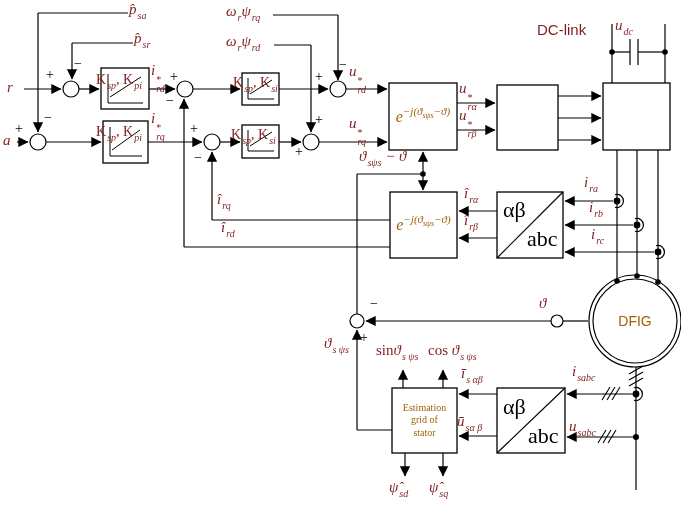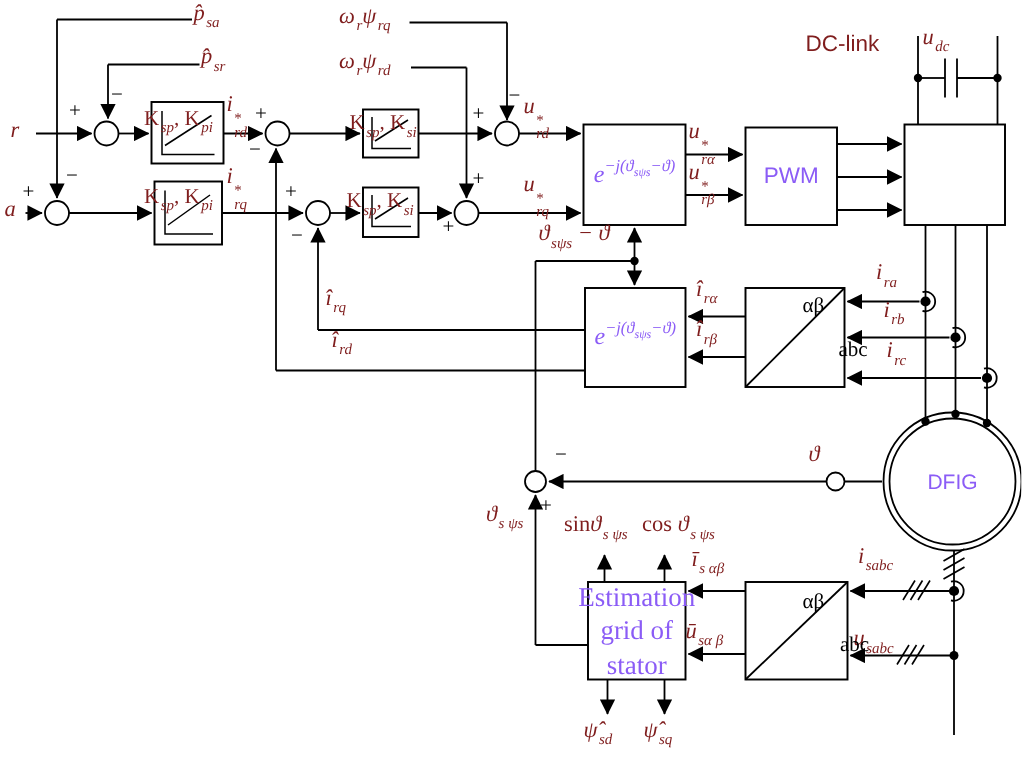--- a/index.html
+++ b/index.html
@@ -10,26 +10,26 @@
   .it{font-style:italic;}
   .sb{font-size:10px;font-style:italic;vertical-align:-5px;margin-left:1px;}
   .ss{display:inline-flex;flex-direction:column;align-items:flex-start;vertical-align:-8px;
       line-height:1;margin-left:1px;}
   .ssup{font-size:10px;font-style:normal;height:9px;}
   .ssub{font-size:10px;font-style:italic;}
   .sans{font-family:"Liberation Sans",sans-serif;font-style:normal;}
   .klbl{font-size:14px;font-style:normal;margin-top:21px;}
   .sign{position:absolute;font-size:14px;font-style:normal;color:#000;}
   .blocktxt{position:absolute;display:flex;align-items:center;justify-content:center;
-            text-align:center;color:#8b5cf6;}
+            text-align:center;color:#a16207;}
   .ebase{font-size:16px;font-style:italic;}
   .eexp{font-size:11px;font-style:italic;display:inline-block;transform:translateY(-7px);}
   .eexpsub{font-size:8px;display:inline-block;transform:translateY(3px);}
-  .estxt{font-size:18px;line-height:1.25;align-items:center;}
-  .abt{position:absolute;font-size:14px;font-style:normal;margin-left:32px;}
+  .estxt{font-size:10px;line-height:1.25;align-items:center;}
+  .abt{position:absolute;font-size:22px;font-style:normal;}
 </style>
 </head>
 <body>
 
 <div id="stage">
 
 <svg id="wires" width="681" height="509" viewBox="0 0 681 509">
   <defs>
     <marker id="arr" viewBox="0 0 10 10" refX="9.5" refY="5" markerWidth="8.5" markerHeight="8.5" orient="auto-start-reverse">
           <path d="M0,0 L10,5 L0,10 z" fill="#000"></path>
@@ -326,23 +326,20 @@
 <div class="lbl" style="left:429px;top:480px"><span class="it">ψ̂</span><span class="sb">sq</span></div>
 
 
 <div class="blocktxt" style="left:390px;top:84px;width:66px;height:65px">
       <span><span class="ebase">e</span><span class="eexp"><span>−j(ϑ</span><span class="eexpsub">sψs</span><span>−ϑ)</span></span></span>
     </div>
 <div class="blocktxt" style="left:391px;top:193px;width:65px;height:64px">
       <span><span class="ebase">e</span><span class="eexp"><span>−j(ϑ</span><span class="eexpsub">sψs</span><span>−ϑ)</span></span></span>
     </div>
 
-<div class="blocktxt sans" style="left:497px;top:85px;width:61px;height:65px;font-size:15px">
-      <span>PWM</span>
-    </div>
 <div class="blocktxt sans" style="left:605px;top:312px;width:60px;height:18px;font-size:14px">
       <span>DFIG</span>
     </div>
 
 <div class="abt" style="left:503px;top:197px">αβ</div>
 <div class="abt" style="left:527px;top:226px">abc</div>
 <div class="abt" style="left:503px;top:394px">αβ</div>
 <div class="abt" style="left:528px;top:423px">abc</div>
 
 <div class="blocktxt estxt" style="left:393px;top:393px;width:63px;height:55px">

